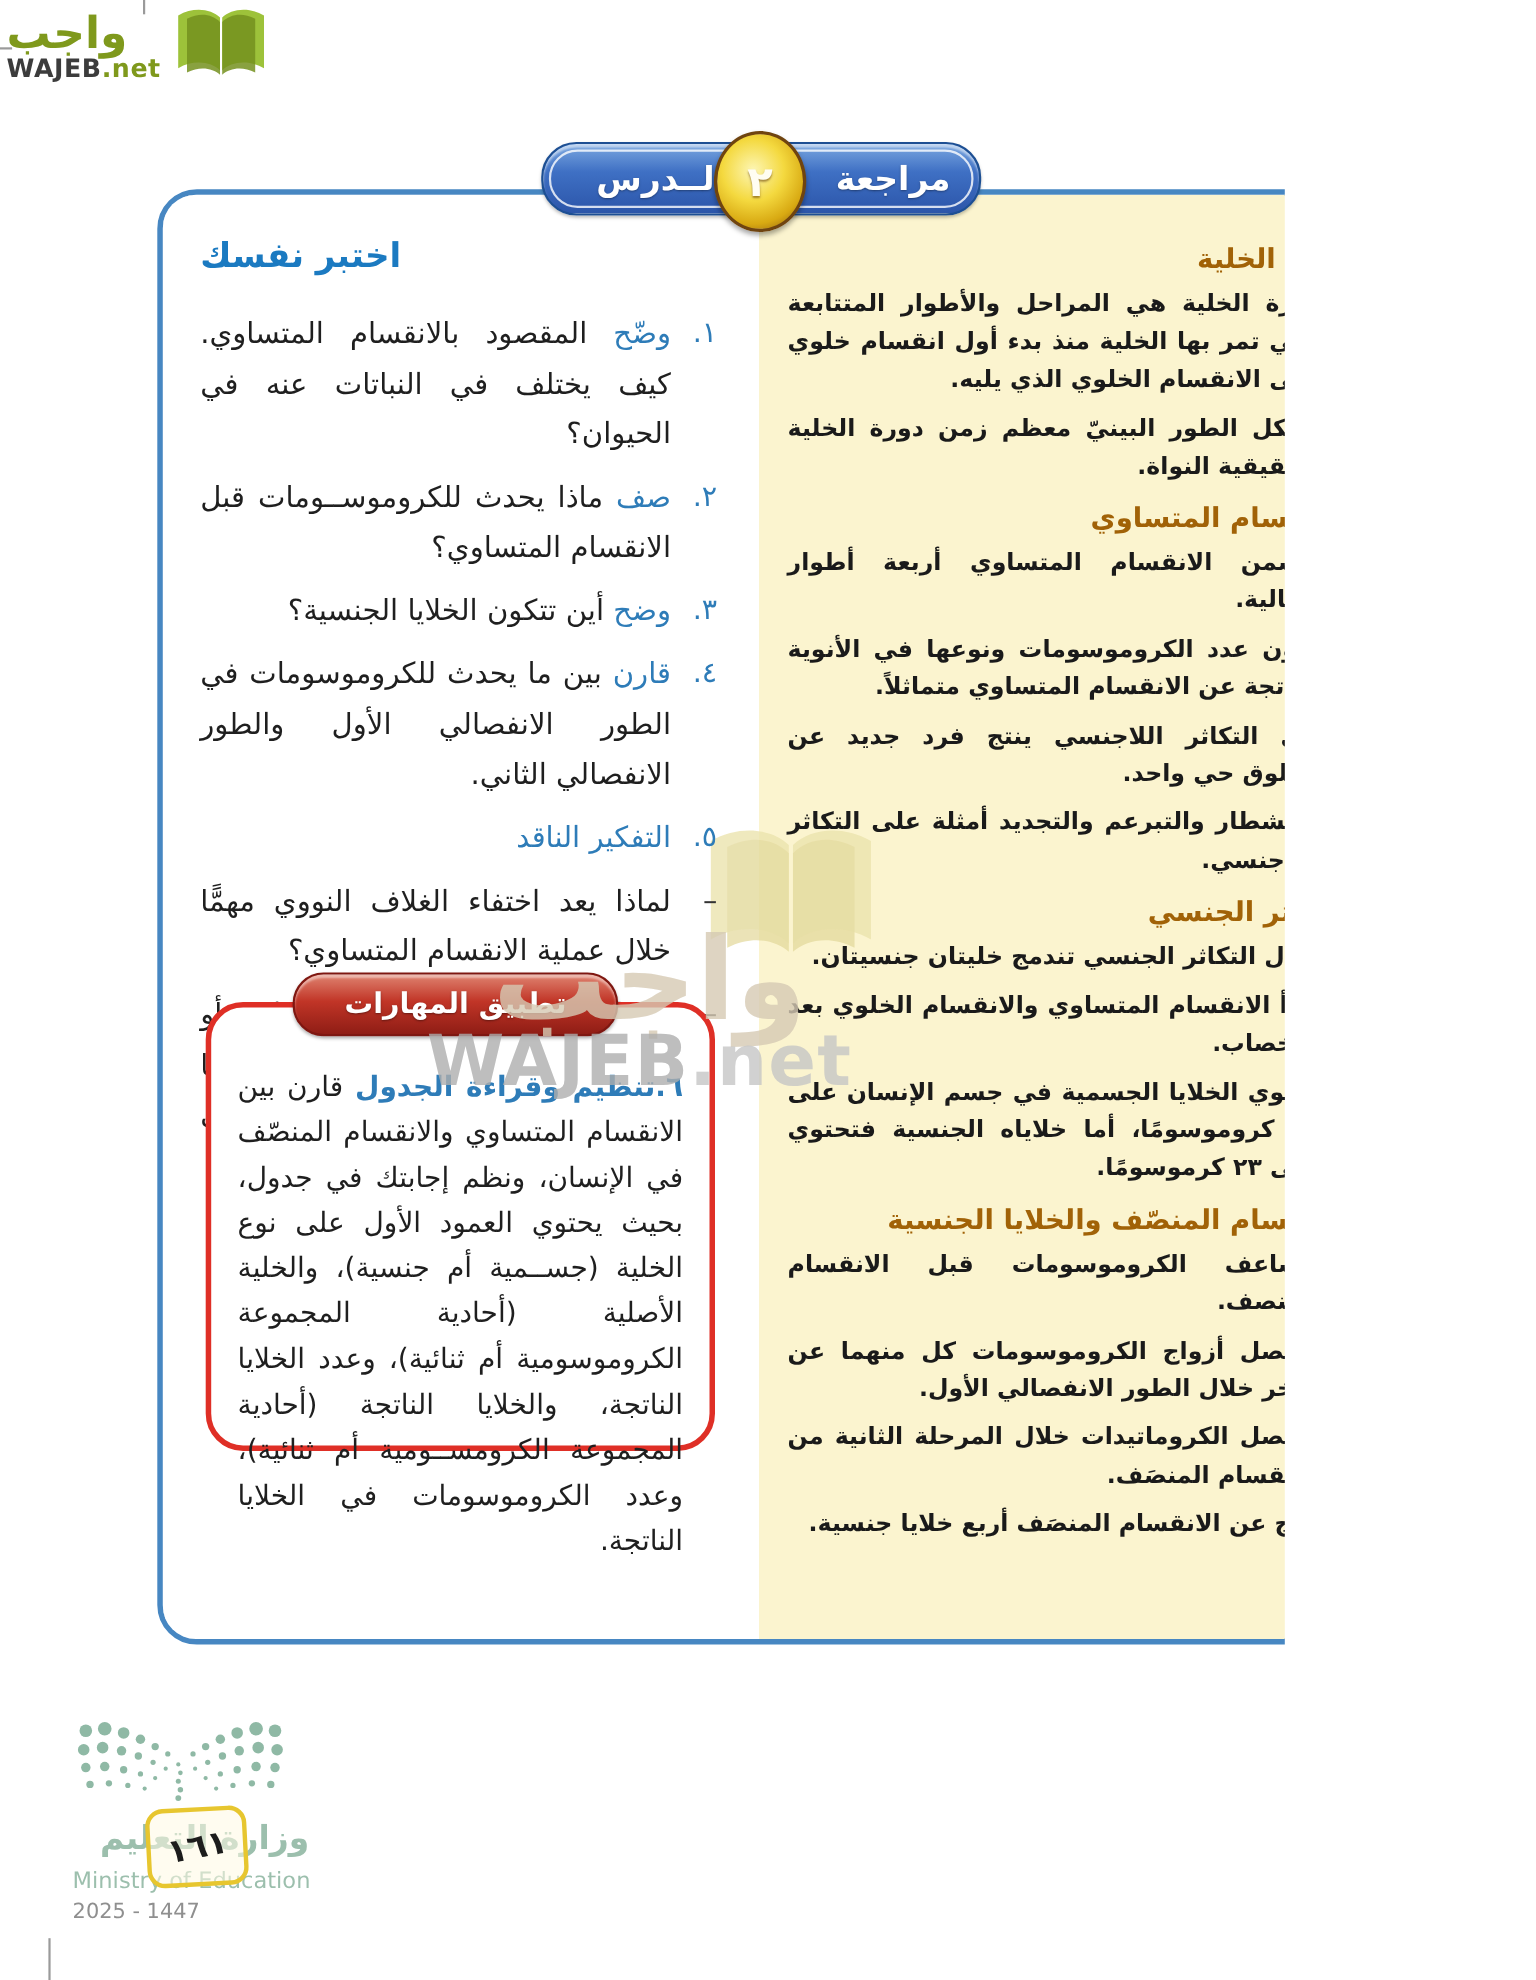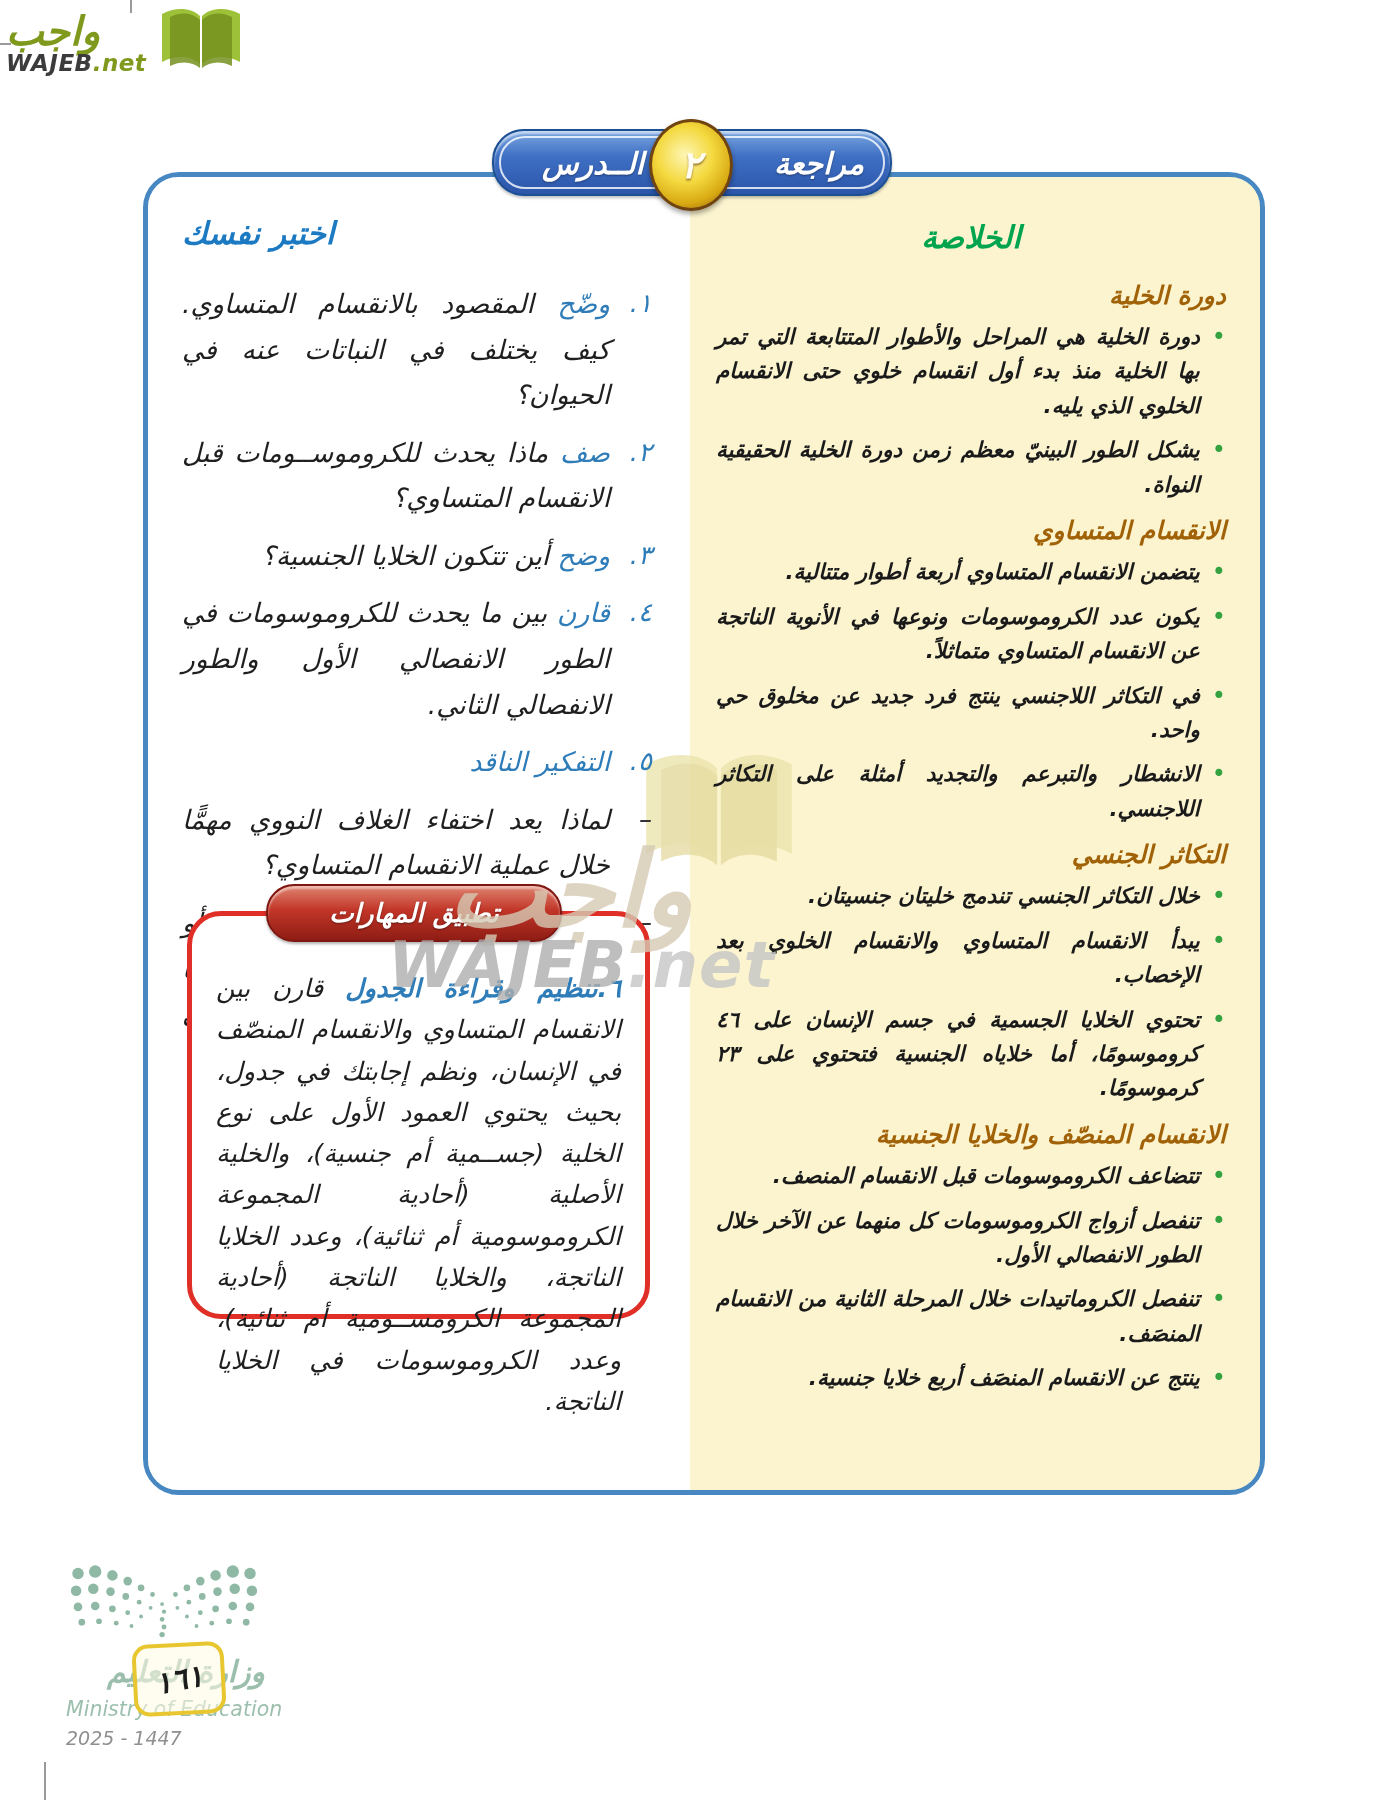--- a/index.html
+++ b/index.html
@@ -1,17 +1,17 @@
 <!DOCTYPE html>
 <html lang="ar"><head>
 <meta charset="utf-8">
 <style>
   html,body{margin:0;padding:0;background:#ffffff;}
   body{font-family:"DejaVu Sans",sans-serif;}
-  .page{position:relative;width:1396px;height:1800px;background:#fff;overflow:hidden;font-style:italic;}
+  .page{position:relative;width:1168px;height:1800px;background:#fff;overflow:hidden;}
 
   
   .crop{position:absolute;background:#9a9a9a;}
 
   
   .wajeb-logo{position:absolute;left:6px;top:6px;display:flex;align-items:flex-start;gap:10px;}
   .wajeb-text{display:flex;flex-direction:column;align-items:flex-start;padding-top:6px;}
   .wajeb-ar{color:#7f991c;font-weight:700;font-size:40px;line-height:38px;}
   .wajeb-latin{font-size:23px;font-weight:700;color:#3c3c3c;letter-spacing:.5px;}
   .wajeb-latin .net{color:#7f991c;font-weight:700;}
@@ -115,21 +115,20 @@
       <div class="col-summary">
         <span class="wm wm-book" style="left:-55px;top:540px;">
           <svg width="168" height="192" viewBox="0 0 90 68">
             <path d="M44,10 C36,2 20,0 6,8 L6,56 C20,48 36,50 44,58 Z" fill="#ece4ae"></path>
             <path d="M46,10 C54,2 70,0 84,8 L84,56 C70,48 54,50 46,58 Z" fill="#ece4ae"></path>
             <path d="M44,14 C37,7 26,5 14,11 L14,60 C26,54 37,56 44,62 Z" fill="#e2d89a" opacity=".9"></path>
             <path d="M46,14 C53,7 64,5 76,11 L76,60 C64,54 53,56 46,62 Z" fill="#e2d89a" opacity=".9"></path>
           </svg>
         </span>
         <div class="summary-content">
-          <div class="summary-title">الخلاصة</div>
           <div id="summary-sections">
               <div class="summary-heading">دورة الخلية</div>
               <div class="bullet">
                 <span class="bullet-dot">•</span>
                 <span class="bullet-text">دورة الخلية هي المراحل والأطوار المتتابعة التي تمر بها الخلية منذ بدء أول انقسام خلوي حتى الانقسام الخلوي الذي يليه.</span>
               </div>
               <div class="bullet">
                 <span class="bullet-dot">•</span>
                 <span class="bullet-text">يشكل الطور البينيّ معظم زمن دورة الخلية الحقيقية النواة.</span>
               </div>

